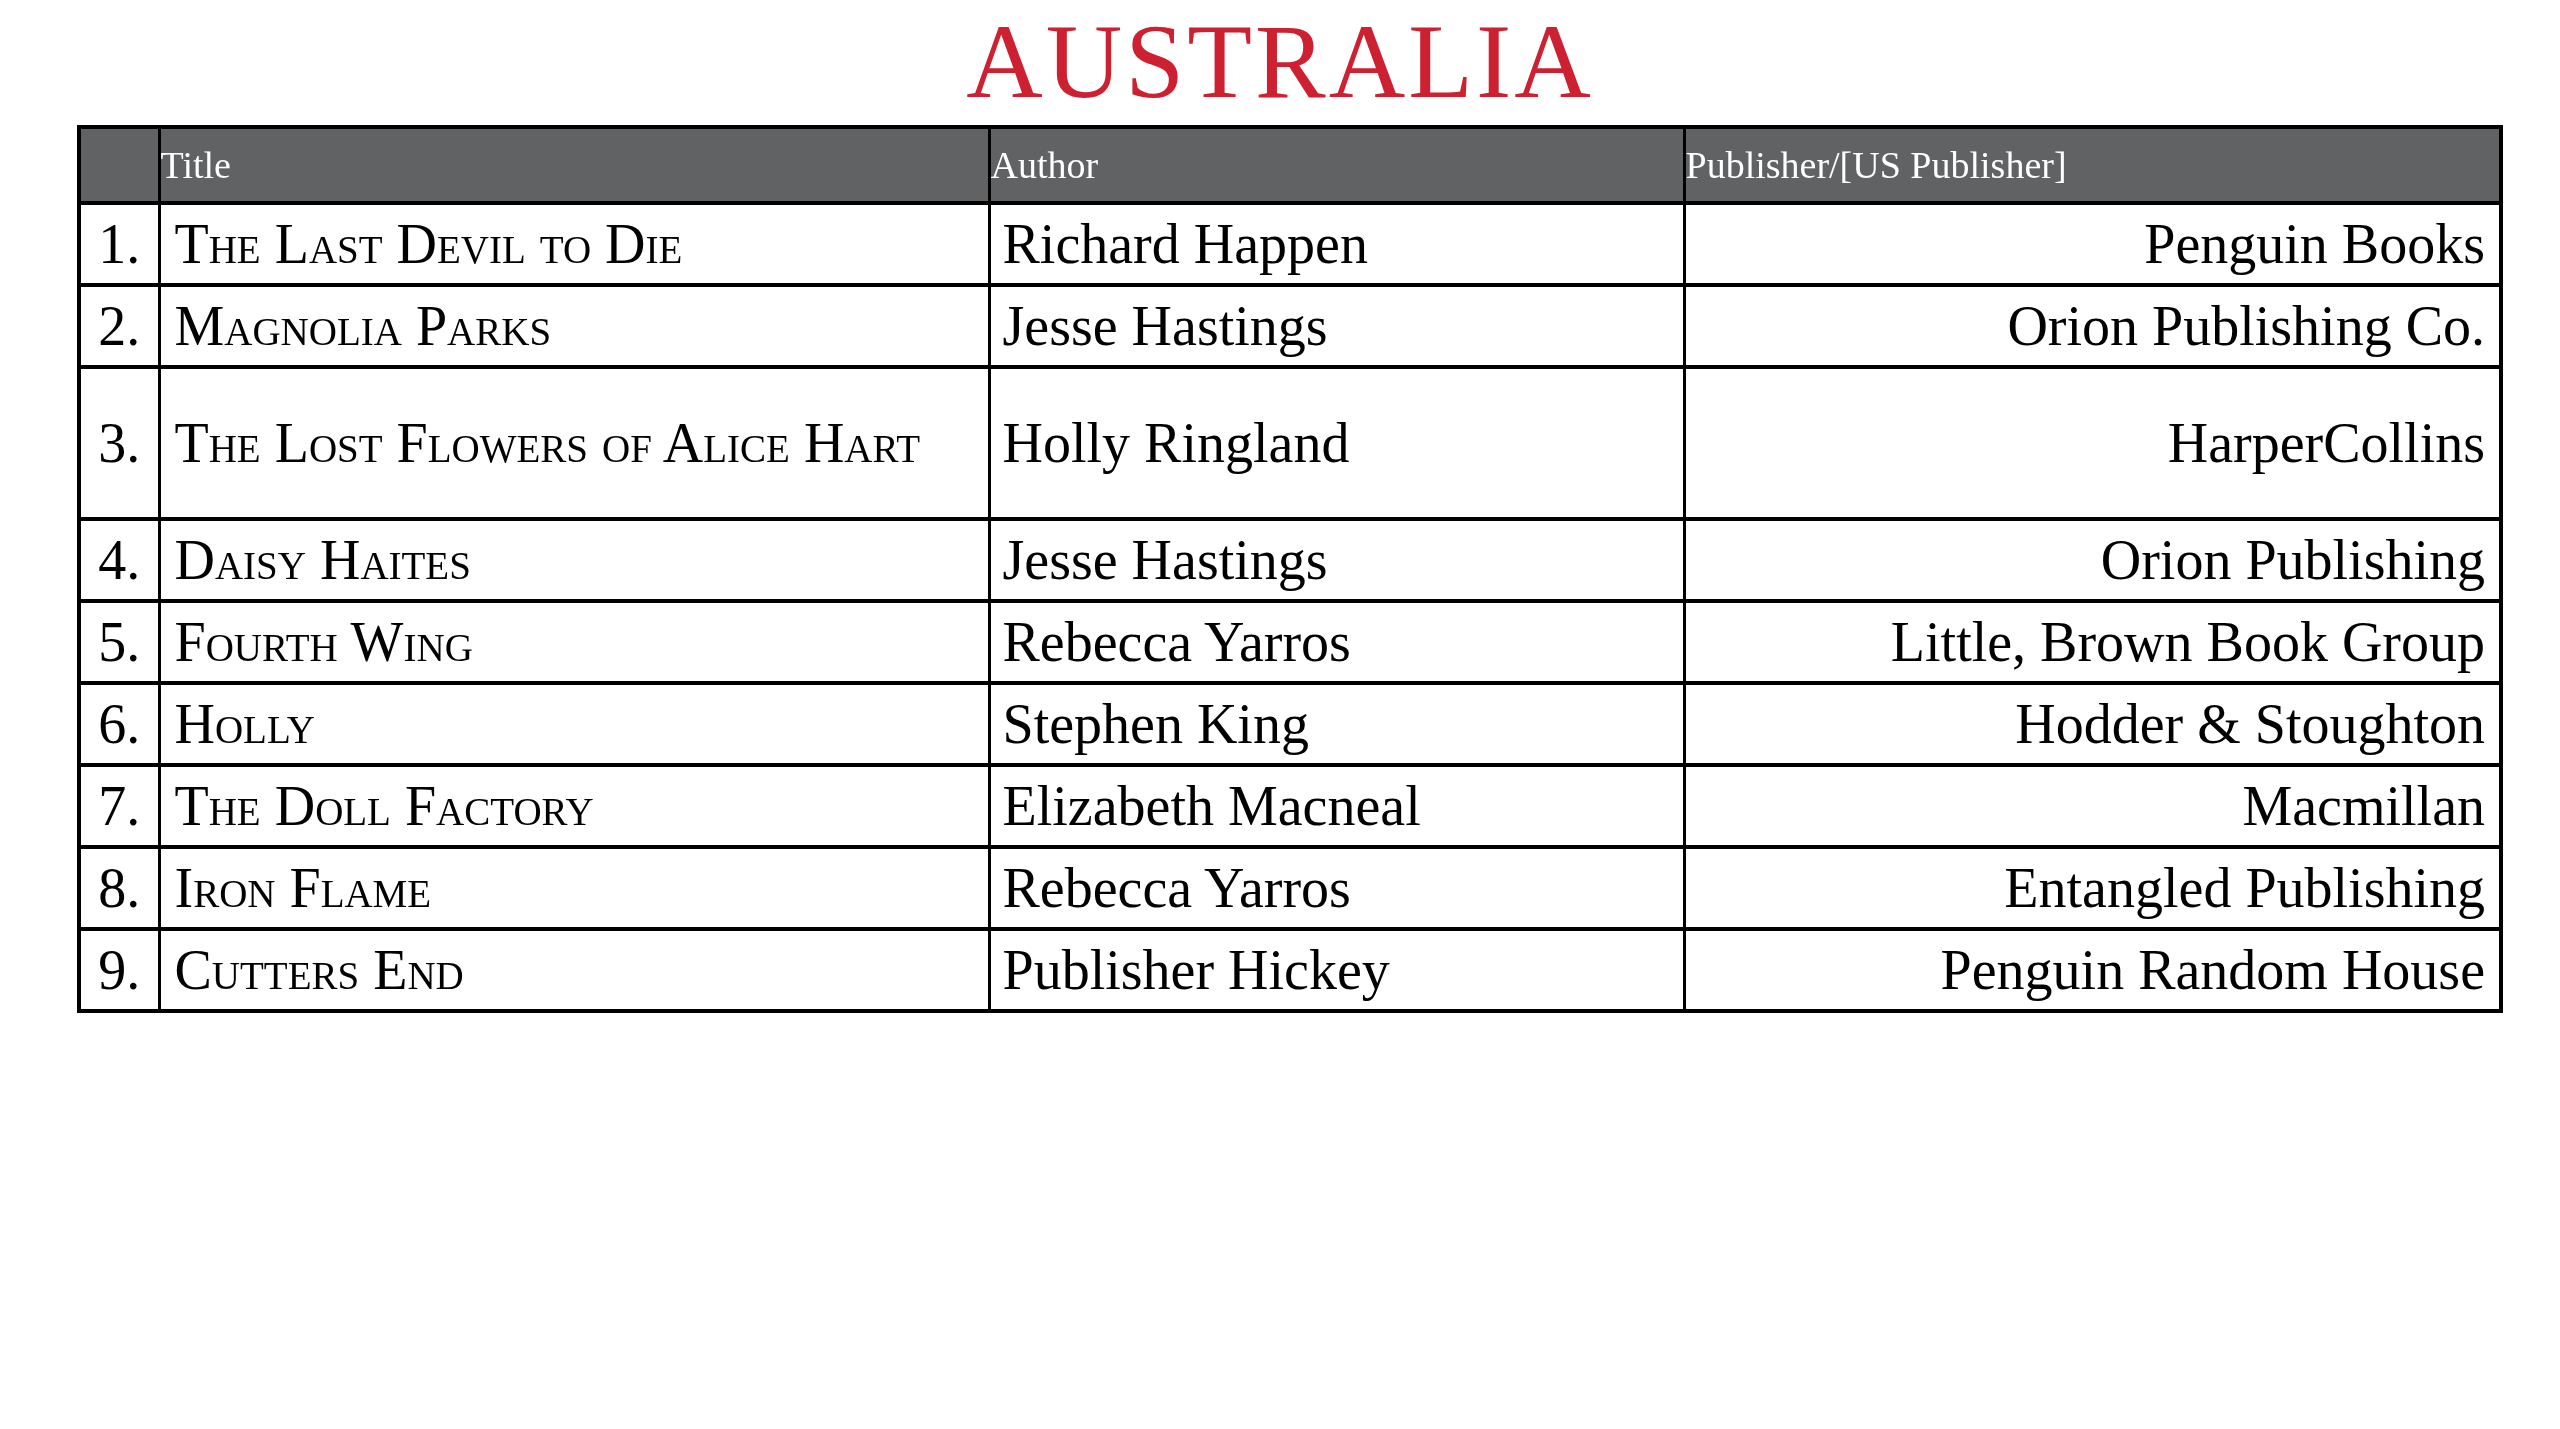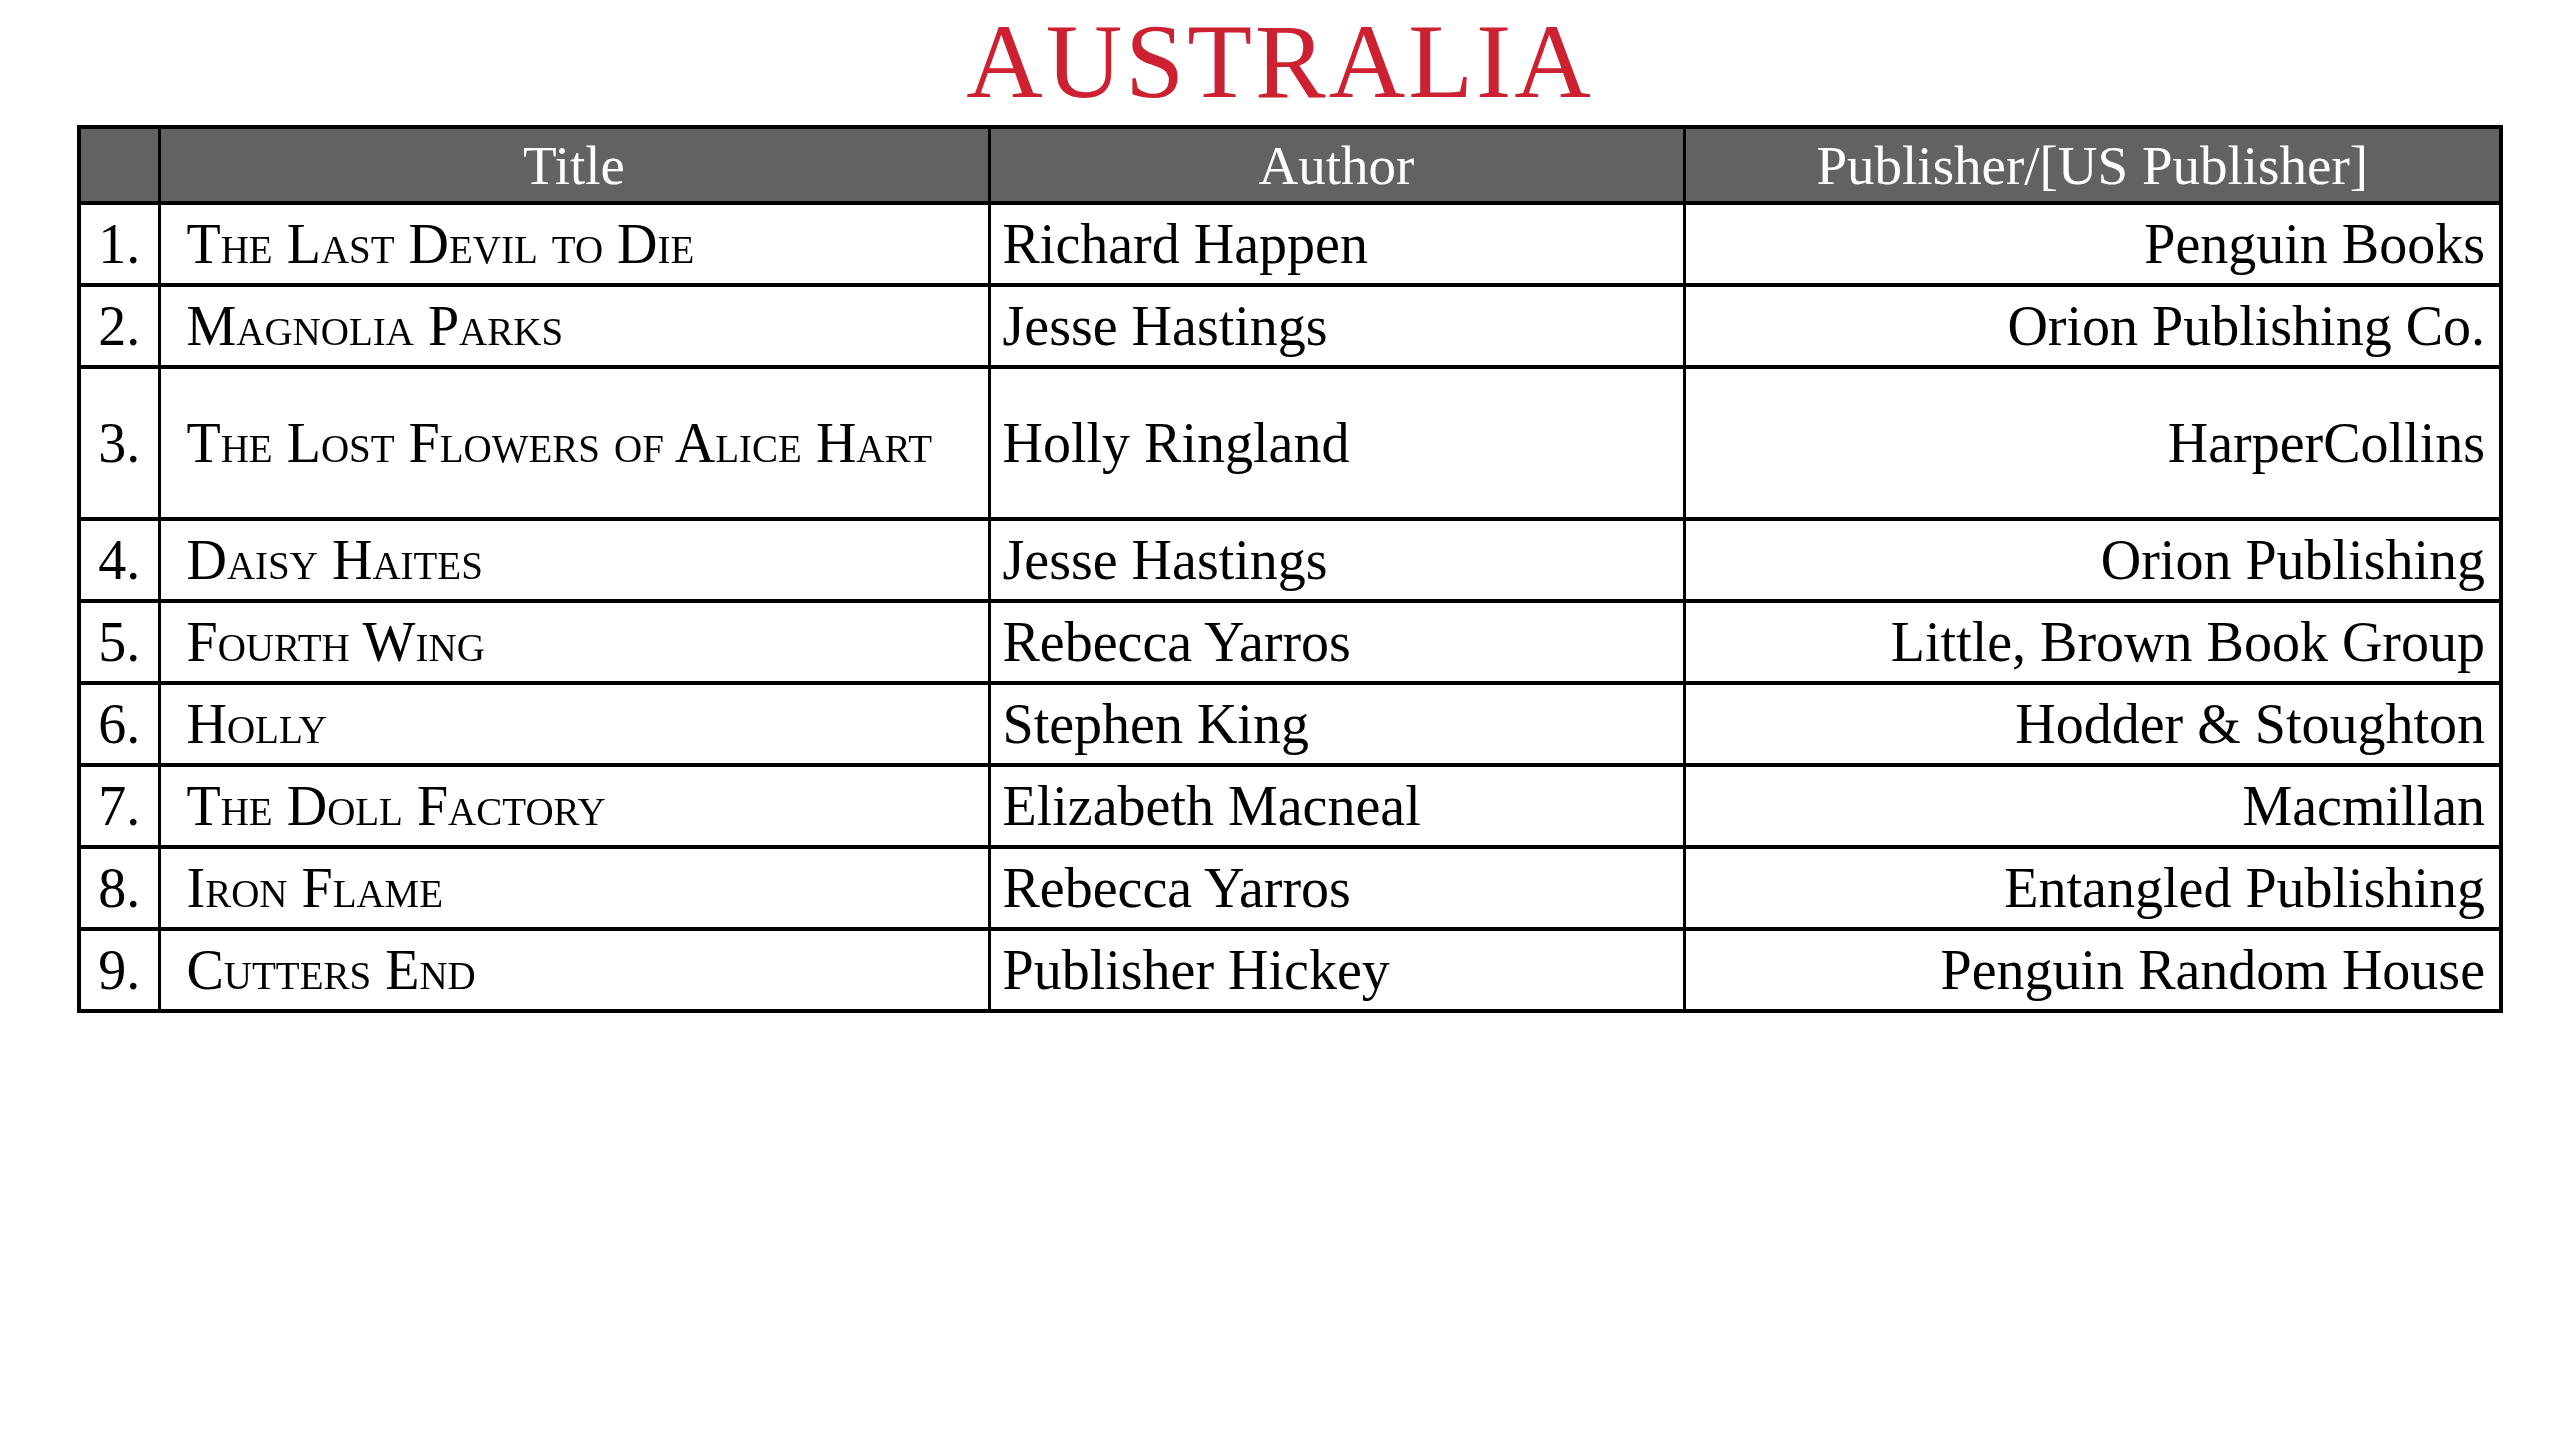--- a/index.html
+++ b/index.html
@@ -39,34 +39,34 @@
     border-top-width: 4px;
     border-bottom-width: 4px;
     vertical-align: middle;
     overflow: hidden;
   }
   .book-table { border: 4px solid #000; }
   .book-table thead tr { height: 76px; }
   .book-table thead th {
     color: #ffffff;
     font-weight: normal;
-    font-size: 55px;
-    text-align: center;
+    font-size: 38px;
+    text-align: left;
   }
   .book-table tbody tr { height: 82px; }
   .book-table tbody tr.tall { height: 152px; }
   .book-table tbody td {
     font-size: 56px;
     line-height: 1.22;
   }
   td.rank-cell { text-align: center; font-size: 54px; }
   td.title-cell {
     font-variant: small-caps;
     text-align: left;
-    padding-left: 26px;
+    padding-left: 14px;
     padding-right: 10px;
   }
   td.author-cell { text-align: left; padding-left: 12px; }
   td.publisher-cell { text-align: right; padding-right: 14px; }
   .source-line {
     text-align: center;
     font-size: 50px;
     margin-top: 10px;
   }
 </style>

